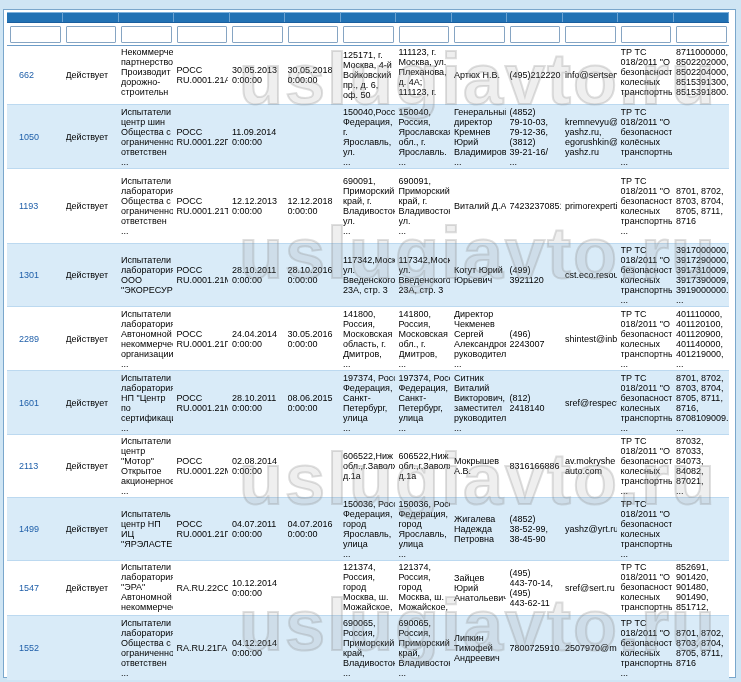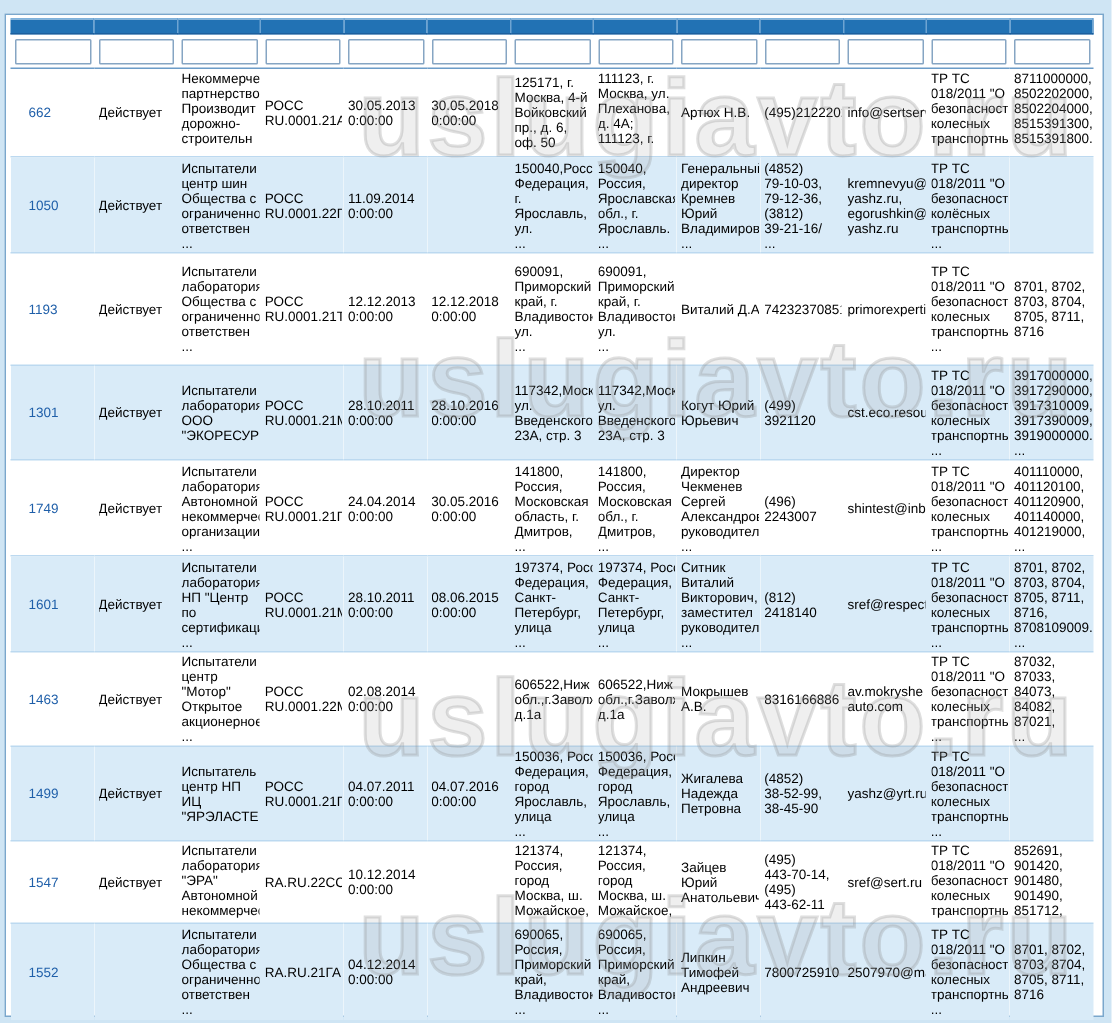--- a/index.html
+++ b/index.html
@@ -398,21 +398,21 @@
           <td class="c-codes">
             <div class="cellbox">3917000000,
 3917290000,
 3917310009,
 3917390009,
 3919000000.
 ...</div>
           </td>
         </tr>
         <tr style="height: 64px; --rh: 62px;">
-          <td class="c-id"><a class="id-link" href="#">1749</a></td>
+          <td class="c-id"><a class="id-link" href="#">2289</a></td>
           <td class="c-status">
             <div class="cellbox">Действует</div>
           </td>
           <td class="c-name">
             <div class="cellbox">Испытатели
 лаборатория
 Автономной
 некоммерчес
 организации
 ...</div>
@@ -544,21 +544,21 @@
           <td class="c-codes">
             <div class="cellbox">8701, 8702,
 8703, 8704,
 8705, 8711,
 8716,
 8708109009.
 ...</div>
           </td>
         </tr>
         <tr style="height: 63px; --rh: 61px;">
-          <td class="c-id"><a class="id-link" href="#">1463</a></td>
+          <td class="c-id"><a class="id-link" href="#">2113</a></td>
           <td class="c-status">
             <div class="cellbox">Действует</div>
           </td>
           <td class="c-name">
             <div class="cellbox">Испытатели
 центр
 "Мотор"
 Открытое
 акционерное
 ...</div>

